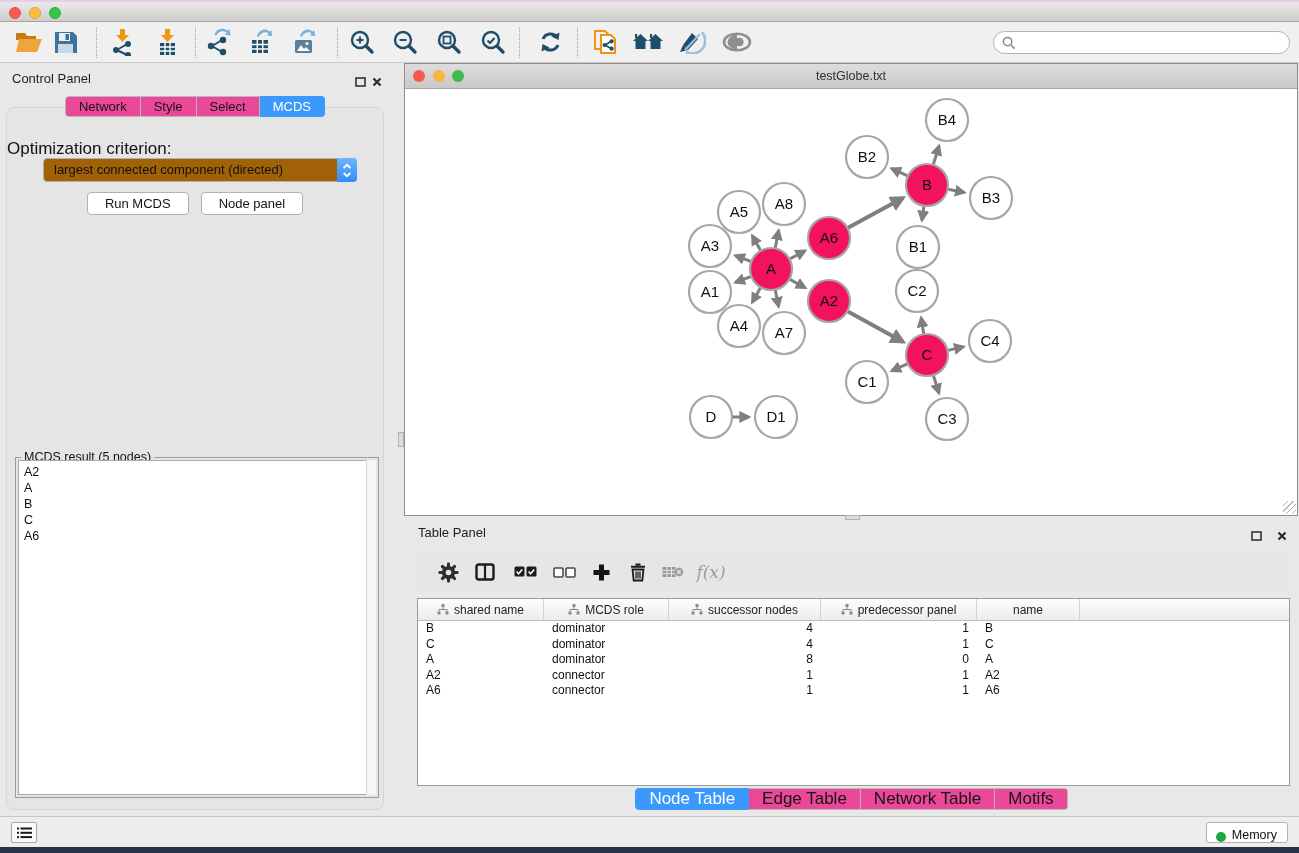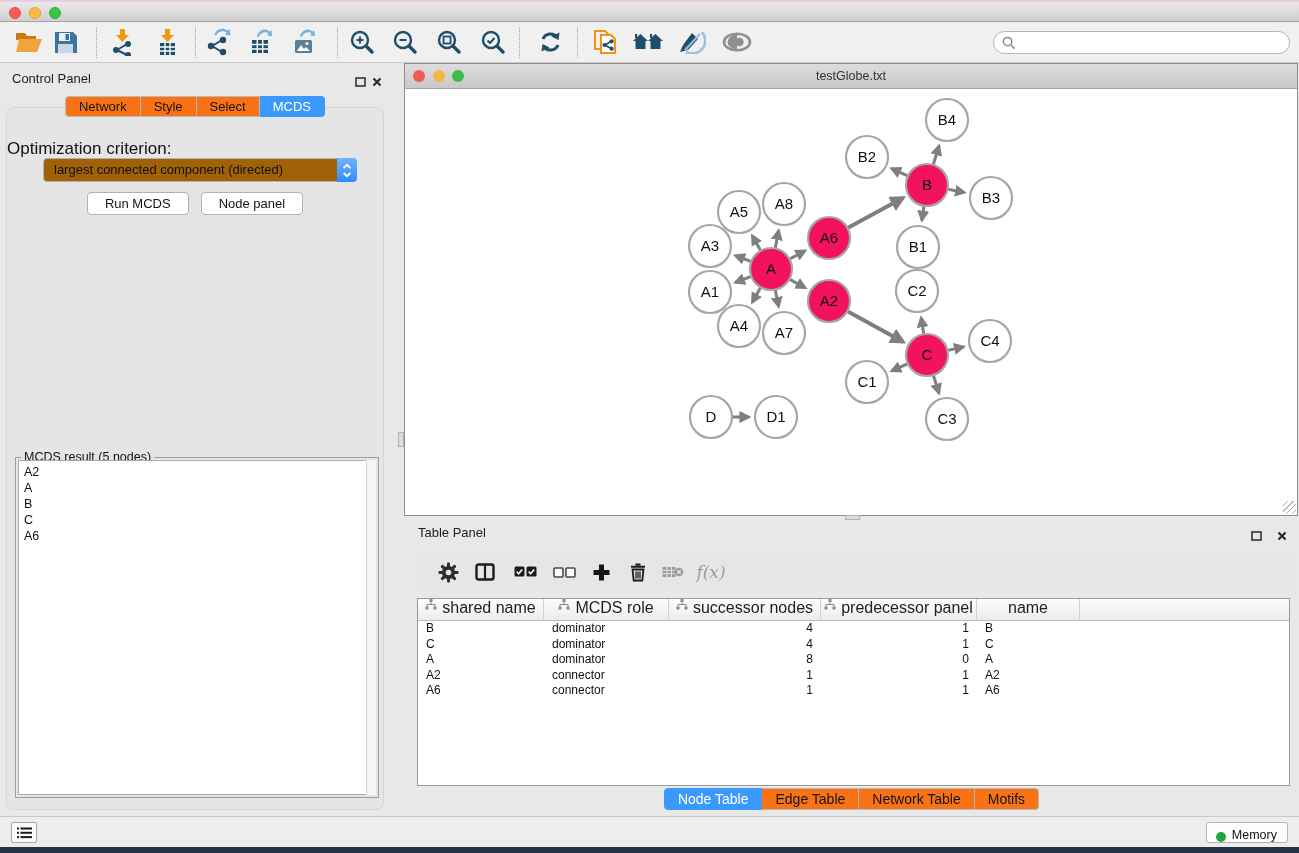--- a/index.html
+++ b/index.html
@@ -23,21 +23,21 @@
   .search-wrap input { width:100%; height:100%; border:1px solid #b5b3b4; border-radius:12px; background:#fff;
     padding:0 8px 0 26px; font-size:12px; outline:none; font-family:"Liberation Sans",sans-serif; }
   .search-glass { position:absolute; left:9px; top:5px; }
 
   
   .control-panel { position:absolute; left:0; top:65px; width:390px; height:747px; }
   .cp-title { position:absolute; left:12px; top:6px; font-size:13px; color:#1d1d1d; }
   .panel-float { position:absolute; top:8px; cursor:default; }
   .panel-close { position:absolute; top:8px; cursor:default; }
   .cp-tabs { position:absolute; left:0; right:0; top:31px; display:flex; justify-content:center; z-index:2; }
-  .tab { height:21px; line-height:19px; padding:0 13px; background:#f97316; border:1px solid #b9b7b8; border-left:none;
+  .tab { height:21px; line-height:19px; padding:0 13px; background:#ec4899; border:1px solid #b9b7b8; border-left:none;
     font-size:13px; color:#141414; }
   .tab:first-child { border-left:1px solid #b9b7b8; border-radius:4px 0 0 4px; }
   .tab:last-child { border-radius:0 4px 4px 0; }
   .tab.selected { background:#3b99fc; border-color:#3b99fc; color:#fff; }
   .cp-body { position:absolute; left:6px; right:6px; top:42px; bottom:2px; background:#e6e5e5;
     border:1px solid #d6d4d5; border-radius:8px; }
   .opt-label { position:absolute; top:31px; left:0; right:0; text-align:left; font-size:17px; }
   .dropdown { position:absolute; left:36px; top:50px; width:314px; height:24px; background:#a16207;
     border:1px solid #b3b1b2; border-radius:4px; }
   .dd-text { line-height:22px; padding-left:10px; font-size:13px; white-space:nowrap; overflow:hidden; }
@@ -68,27 +68,27 @@
 
   
   .table-panel { position:absolute; left:404px; top:520px; width:895px; height:296px; }
   .tp-title { position:absolute; left:14px; top:5px; font-size:13px; color:#1d1d1d; }
   .tp-toolbar { position:absolute; left:13px; right:9px; top:32px; height:40px; background:#e7e6e6; border-radius:4px; }
   .tp-ic { position:absolute; top:0; height:40px; display:flex; align-items:center; justify-content:center; width:30px; }
   .fx { font-family:"DejaVu Serif","Liberation Serif",serif; font-style:italic; font-size:17px; color:#9b9b9b; }
   .tp-table { position:absolute; left:13px; right:9px; top:78px; height:188px; background:#fff;
     border:1px solid #9b999a; overflow:hidden; }
   .thead { display:flex; height:22px; background:linear-gradient(#fdfdfd,#ececec); border-bottom:1px solid #bcbcbc; }
-  .th { display:flex; justify-content:center; gap:5px; font-size:16px; color:#222;
+  .th { display:flex; align-items:center; justify-content:center; gap:5px; font-size:12px; color:#222;
     border-right:1px solid #d2d2d2; height:100%; flex:none; }
   .th.filler { flex:1; border-right:none; }
   .trow { display:flex; height:15.5px; }
   .td { flex:none; font-size:12px; line-height:15.5px; padding:0 8px; white-space:nowrap; }
   .tp-tabs { position:absolute; left:0; right:0; top:268px; display:flex; justify-content:center; }
-  .tp-tabs .tab { font-size:14px; height:22px; line-height:20px; }
+  .tp-tabs .tab { font-size:17px; height:22px; line-height:20px; }
 
   
   .status-bar { position:absolute; left:0; right:0; top:816px; height:31px; background:#eeedee; border-top:1px solid #c8c6c7; }
   .list-btn { position:absolute; left:11px; top:5px; width:26px; height:21px; background:#fbfbfb;
     border:1px solid #a8a8a8; border-radius:2px; display:flex; align-items:center; justify-content:center; }
   .memory-btn { position:absolute; right:11px; top:5px; height:21px; padding:0 10px 0 9px; background:#fdfdfd;
     border:1px solid #b3b3b3; border-radius:3px; display:flex; align-items:flex-end; gap:6px; font-size:12.5px; }
   .mem-dot { width:10px; height:10px; border-radius:50%; background:#1ea63d; }
   .bottom-strip { position:absolute; left:0; right:0; top:847px; height:6px; background:#273246; }
 </style>

